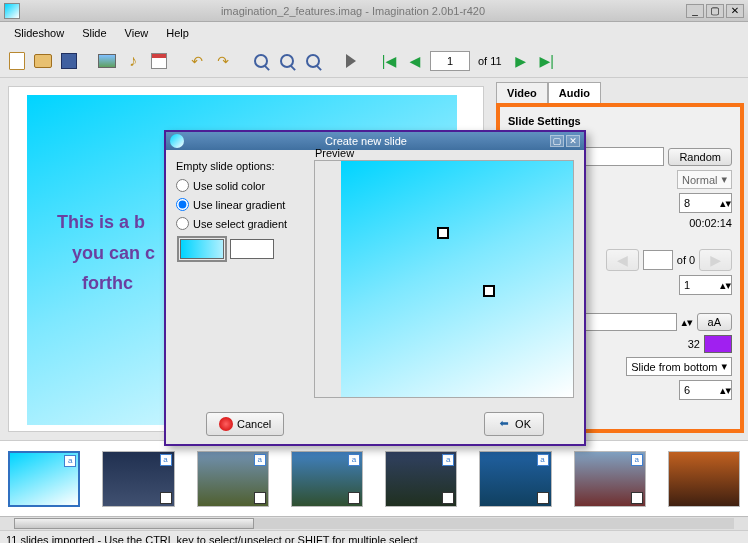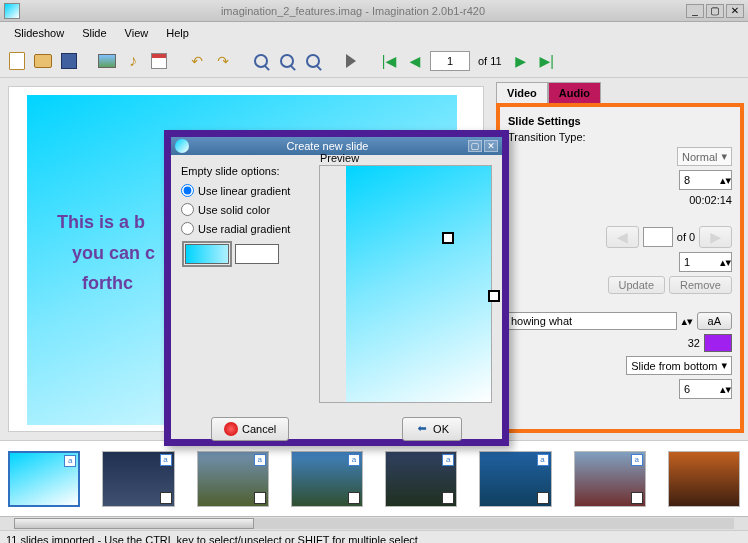--- a/index.html
+++ b/index.html
@@ -20,21 +20,21 @@
 .tlabel { padding: 0 4px; }
 .tinput { width: 40px; height: 20px; border: 1px solid #999; background: #fff; text-align: center; }
 
 .mainarea { display: flex; height: 362px; }
 .canvas { flex: 1; background: #fff; margin: 8px; border: 1px solid #ccc; position: relative; overflow: hidden; }
 .slide-preview { position: absolute; left: 18px; top: 8px; width: 430px; height: 330px; background: linear-gradient(155deg,#00d4ff 0%,#7ee8ff 45%,#fff 100%); }
 .slide-preview .txt { position: absolute; left: 30px; top: 112px; color: #6b3fa0; font-family: Liberation Sans, sans-serif; font-size: 18px; font-weight: bold; line-height: 1.7; white-space: pre; }
 
 .sidepanel { width: 256px; background: #e8e8e8; padding: 4px; }
 .tabs { display: flex; font-weight: bold; }
-.tab { padding: 4px 10px; border: 1px solid #aaa; background: #be185d; border-bottom: none; }
+.tab { padding: 4px 10px; border: 1px solid #aaa; background: #ffffff; border-bottom: none; }
 .tab.active { background: #f0f0f0; }
 .panelbody { border: 4px solid #f97316; background: #f0f0f0; padding: 8px; height: 330px; overflow: hidden; }
 .fieldset-title { font-weight: bold; margin-bottom: 4px; }
 .row { display: flex; align-items: center; gap: 4px; margin: 4px 0; justify-content: flex-end; }
 .btn { padding: 2px 10px; border: 1px solid #999; background: linear-gradient(#f8f8f8,#e0e0e0); border-radius: 3px; }
 .spin { display: inline-flex; align-items: center; border: 1px solid #999; background: #fff; height: 20px; }
 .spin input { border: none; width: 40px; text-align: left; padding: 0 4px; height: 18px; }
 .combo { border: 1px solid #999; background: #fff; padding: 2px 4px; display: inline-flex; align-items: center; gap: 4px; }
 .colorbtn { width: 28px; height: 18px; border: 1px solid #666; background: #a020f0; }
 
@@ -43,21 +43,21 @@
 .thumb.sel { border: 2px solid #3070c0; }
 .thumb .badge { position: absolute; top: 2px; right: 2px; width: 12px; height: 12px; background: #fff; border: 1px solid #4080d0; color: #4080d0; font-size: 8px; display: flex; align-items: center; justify-content: center; }
 .thumb .corner { position: absolute; bottom: 2px; right: 2px; width: 12px; height: 12px; background: #fff; border: 1px solid #333; }
 
 .hscroll { height: 14px; background: #e0e0e0; border-top: 1px solid #bbb; position: relative; }
 .hscroll .track { position: absolute; left: 14px; right: 14px; top: 1px; bottom: 1px; background: #d0d0d0; }
 .hscroll .handle { position: absolute; left: 14px; width: 240px; top: 1px; bottom: 1px; background: linear-gradient(#f0f0f0,#c8c8c8); border: 1px solid #999; }
 
 .statusbar { height: 18px; background: #e8e8e8; border-top: 1px solid #ccc; padding: 2px 6px; display: flex; align-items: center; }
 
-.dialog { position: absolute; left: 164px; top: 130px; width: 345px; height: 316px; background: #e8e8e8; border: 7px solid #4c1d95; box-shadow: 4px 4px 8px rgba(0,0,0,0.3); }
+.dialog { position: absolute; left: 164px; top: 130px; width: 422px; height: 316px; background: #e8e8e8; border: 2px solid #4c1d95; box-shadow: 4px 4px 8px rgba(0,0,0,0.3); }
 .dlg-title { background: linear-gradient(#6090c0,#4070a0); color: #fff; height: 18px; display: flex; align-items: center; padding: 0 4px; font-size: 11px; }
 .dlg-title .t { flex: 1; text-align: center; }
 .dlg-title .dlgicon { width: 14px; height: 14px; background: linear-gradient(135deg,#00d4ff,#fff); border-radius: 50%; }
 .dlg-title .dbtn { width: 14px; height: 12px; background: rgba(255,255,255,0.2); border: 1px solid rgba(255,255,255,0.4); margin-left: 2px; display: inline-flex; align-items: center; justify-content: center; font-size: 9px; }
 .dlg-body { padding: 10px; display: flex; gap: 8px; height: 258px; }
 .dlg-left { width: 130px; }
 .dlg-left .grp { margin-bottom: 4px; }
 .dlg-left label { display: flex; align-items: center; gap: 4px; padding: 3px 0; }
 .dlg-left input[type=radio] { margin: 0; }
 .colorswatches { display: flex; gap: 6px; margin-top: 6px; padding-left: 4px; }
@@ -177,20 +177,27 @@
   </div>
   <div class="sidepanel">
     <div class="tabs">
       <div class="tab active">Video</div>
       <div class="tab">Audio</div>
     </div>
     <div class="panelbody">
       <div class="fieldset-title">Slide Settings</div>
       <div>Transition Type:</div>
       <div class="row">
+        <div class="combo" style="flex:1">
+            <span>&nbsp;</span>
+            <span>▾</span>
+          </div>
+        <button class="btn">Random</button>
+      </div>
+      <div class="row">
         <div class="combo" style="opacity:0.6">
             <span>Normal</span>
             <span>▾</span>
           </div>
       </div>
       <div class="row">
         <div class="spin">
             <input value="8" style="">
             <span>▴▾</span>
           </div>
@@ -203,24 +210,20 @@
         <input class="tinput" style="width: 30px;">
         <span>of  0</span>
         <button class="btn" style="opacity:0.5"><span class="i-navdis">▶</span></button>
       </div>
       <div class="row">
         <div class="spin">
             <input value="1" style="">
             <span>▴▾</span>
           </div>
       </div>
-      <div class="row">
-        <button class="btn" style="opacity:0.5">Update</button>
-        <button class="btn" style="opacity:0.5">Remove</button>
-      </div>
       <div class="row" style="margin-top:18px">
         <input style="flex: 1 1 0%; border: 1px solid rgb(153, 153, 153); padding: 2px;" value="howing what">
         <span>▴▾</span>
         <button class="btn">aA</button>
       </div>
       <div class="row">
         <span>32</span>
         <div class="colorbtn"></div>
       </div>
       <div class="row">
@@ -283,30 +286,30 @@
   <div class="dlg-title">
     <div class="dlgicon"></div>
     <div class="t">Create new slide</div>
     <div class="dbtn">▢</div>
     <div class="dbtn">✕</div>
   </div>
   <div class="dlg-body">
     <div class="dlg-left">
       <div class="grp">Empty slide options:</div>
       <label>
+          <input type="radio" name="g" style="">
+          <span>Use solid color</span>
+        </label>
+      <label>
           <input type="radio" name="g" checked="" style="">
           <span>Use linear gradient</span>
         </label>
       <label>
           <input type="radio" name="g" style="">
-          <span>Use solid color</span>
-        </label>
-      <label>
-          <input type="radio" name="g" style="">
-          <span>Use radial gradient</span>
+          <span>Use select gradient</span>
         </label>
       <div class="colorswatches">
         <div class="swatch sel" style="background:linear-gradient(90deg,#00d4ff,#b0f0ff)"></div>
         <div class="swatch" style="background:#fff"></div>
       </div>
     </div>
     <div class="dlg-right">
       <div class="lbl">Preview</div>
       <div class="dlg-preview">
         <div class="gradhandle" style="left:96px;top:66px"></div>

